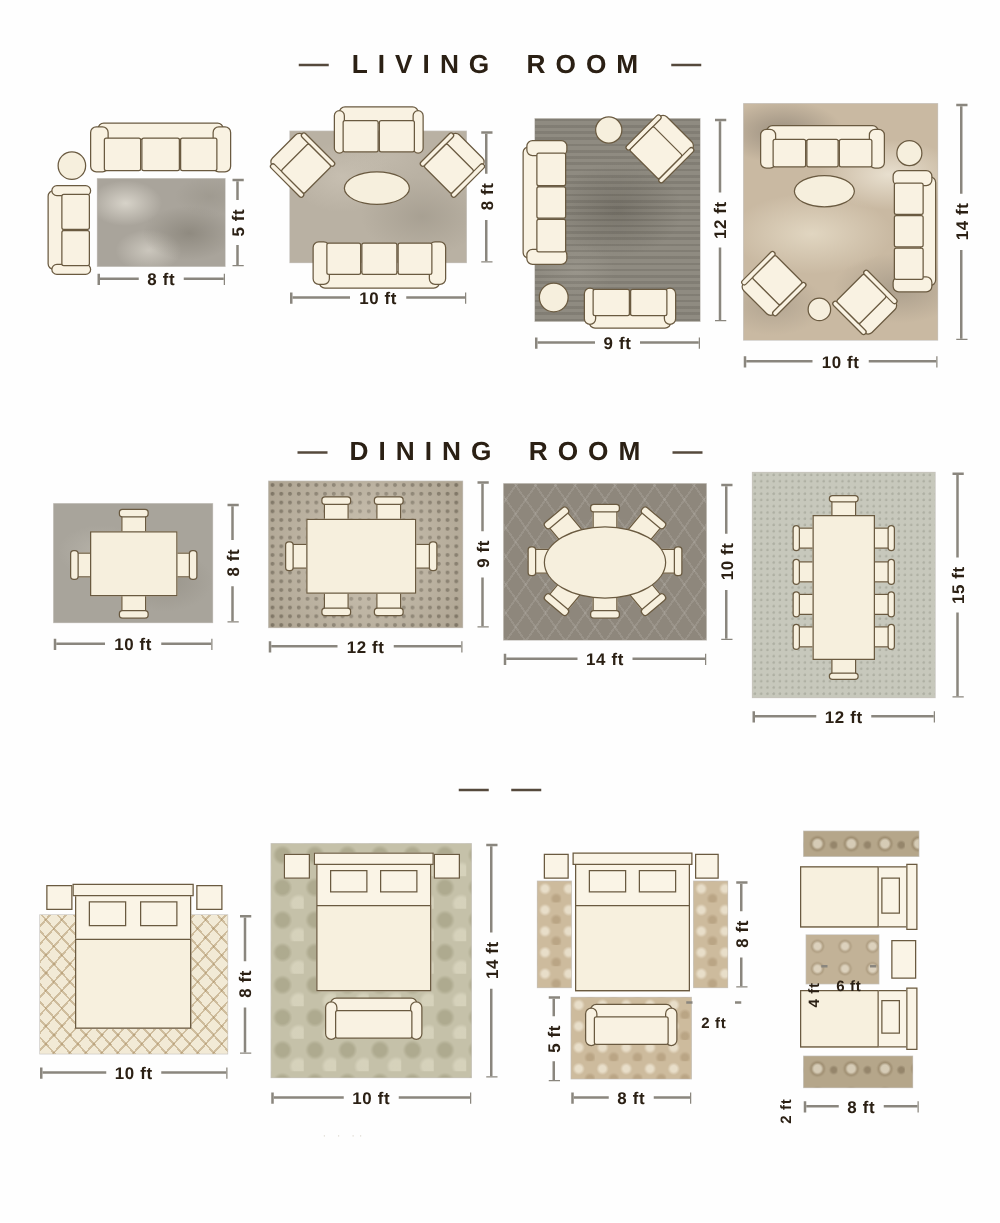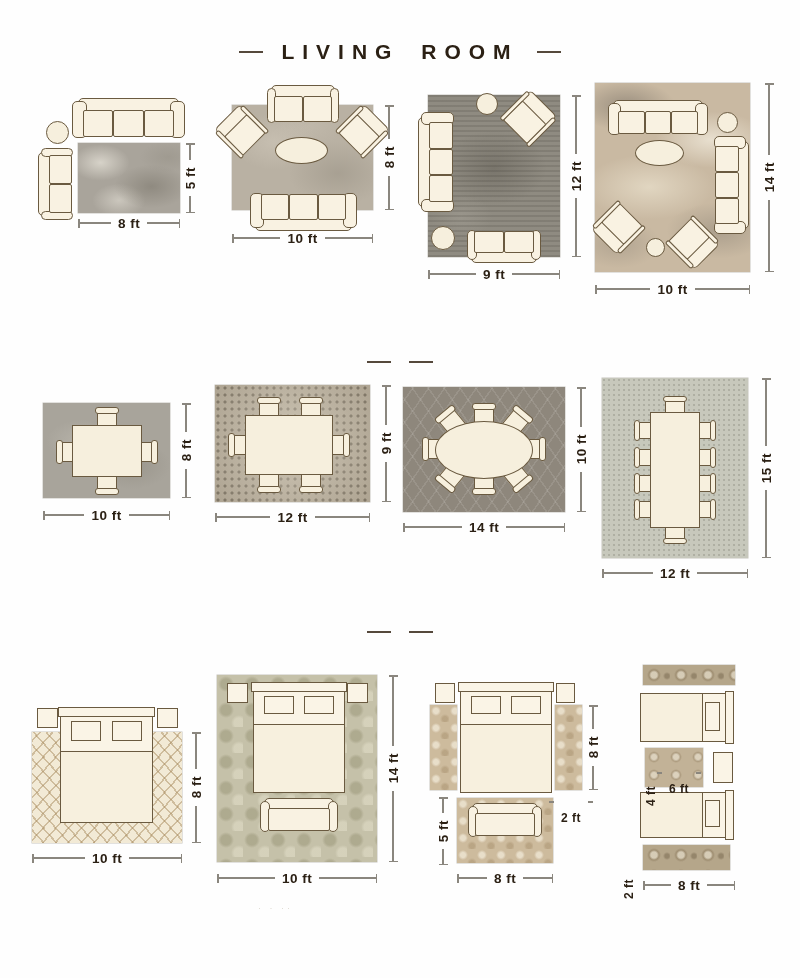--- a/index.html
+++ b/index.html
@@ -293,20 +293,21 @@
       <i class="tk"></i>
         <i class="ln"></i>
         <span class="lb">10 ft</span>
         <i class="ln"></i>
         <i class="tk"></i>
     </div>
   </div>
 
   <div class="sec-title" style="top:350px">
     <i class="dash"></i>
+    <span class="t">DINING ROOM</span>
     <i class="dash"></i>
   </div>
 
   <div class="scene" style="left:35px;top:395px;width:165px;height:130px">
     <div class="rug rx-dr1" style="left:8px;top:8px;width:127px;height:95px"></div>
     <div class="dch up" style="left:60px;top:12px;width:24px;height:22px">
         <i class="seat"></i>
         <i class="bk"></i>
       </div>
     <div class="dch dn" style="left:60px;top:78px;width:24px;height:22px">

